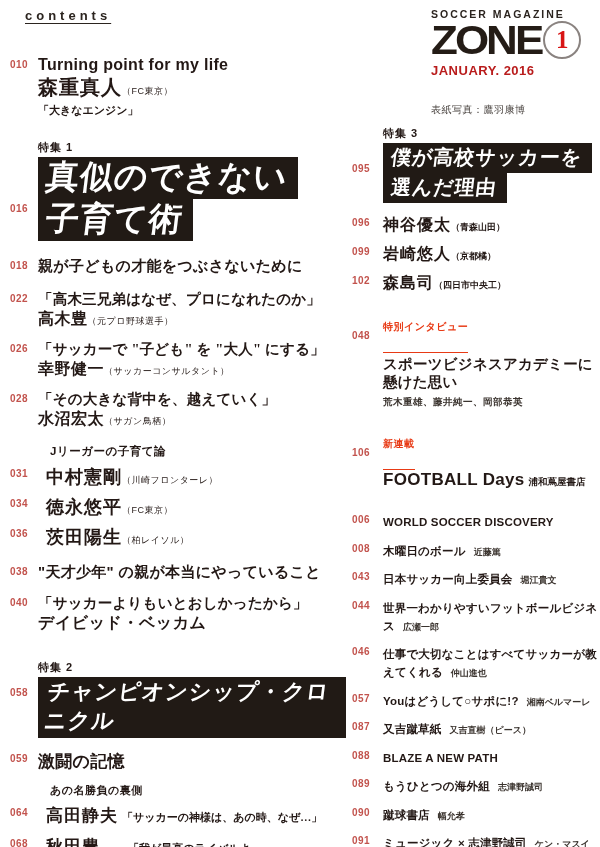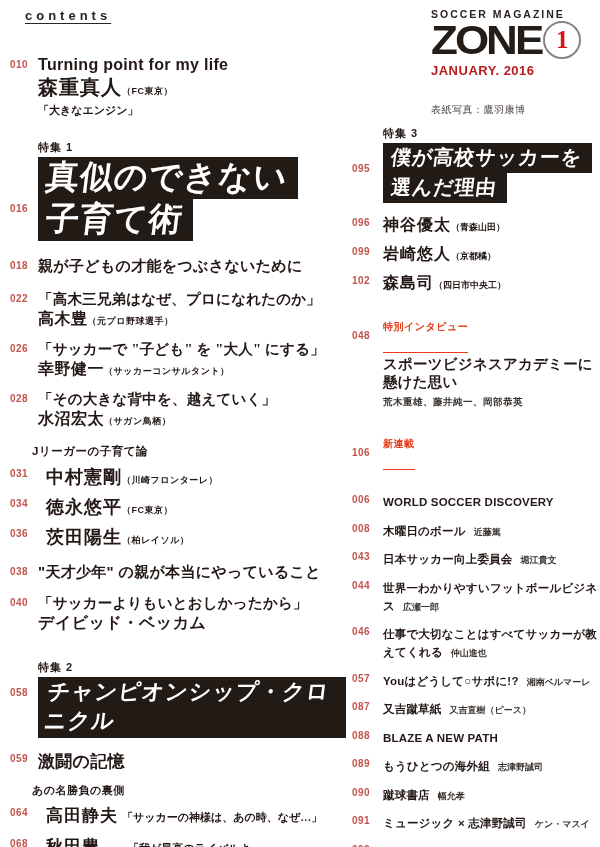--- a/index.html
+++ b/index.html
@@ -28,41 +28,41 @@
   .logo-date{font-size:13px;font-weight:bold;letter-spacing:.5px;color:#b91c1c;margin-top:1px;}
   .cover-credit{font-size:10px;color:#4a4440;margin-top:25px;letter-spacing:.5px;}
 
   
   .left-col{position:absolute;left:10px;top:8px;width:336px;}
   .contents-label{font-size:13px;font-weight:bold;letter-spacing:4px;color:#2b241f;margin-left:15px;text-decoration:underline;text-underline-offset:3px;}
 
   .opening{margin-top:33px;}
   .title-en{font-size:16px;font-weight:bold;letter-spacing:.3px;}
   .name-xl{font-size:20px;font-weight:900;letter-spacing:1px;}
-  .affil{font-size:9px;font-weight:bold;letter-spacing:.5px;}
+  .affil{font-size:9px;font-weight:normal;letter-spacing:.5px;}
   .quote-s{font-family:"Liberation Serif","DejaVu Serif",serif;font-weight:bold;font-size:11px;margin-top:2px;}
 
   .sec-label{font-size:11px;font-weight:bold;letter-spacing:1px;margin-left:28px;}
   .sec-label-l1{margin-top:22px;}
 
   .banner-wrap{font-size:0;}
   .banner-line{display:inline-block;background:var(--banner);color:#fff;font-weight:900;padding:1px 10px 3px 8px;}
   .banner-line .skew{display:inline-block;transform:skewX(-7deg);letter-spacing:1px;}
   .b1{font-size:33px;line-height:1.15;}
   .b2{font-size:22px;line-height:1.3;letter-spacing:0;}
   .b3{font-size:20px;line-height:1.3;}
   .num-banner1{padding-top:46px;}
   .num-banner2{padding-top:10px;}
   .num-banner3{padding-top:20px;}
 
   .item-title{font-size:15px;font-weight:900;letter-spacing:.3px;}
   .quote-m{font-family:"Liberation Serif","DejaVu Serif",serif;font-weight:bold;font-size:14.5px;letter-spacing:.2px;}
   .name-l{font-size:16px;font-weight:900;letter-spacing:.5px;}
   .name-m{font-size:18px;font-weight:900;letter-spacing:1px;padding-left:8px;}
-  .sub-head{font-size:11.5px;font-weight:900;letter-spacing:.5px;margin-left:22px;}
+  .sub-head{font-size:11.5px;font-weight:900;letter-spacing:.5px;margin-left:40px;}
   .quote-inline{font-family:"Liberation Serif","DejaVu Serif",serif;font-weight:bold;font-size:11px;margin-left:4px;}
 
   .mt6{margin-top:6px;}.mt8{margin-top:8px;}.mt10{margin-top:10px;}
   .mt12{margin-top:12px;}.mt14{margin-top:14px;}.mt16{margin-top:16px;}.mt22{margin-top:22px;}.mt26{margin-top:26px;}
 
   
   .right-col{position:absolute;left:352px;top:126px;width:246px;}
   .r-name{font-size:16px;font-weight:900;letter-spacing:1px;}
   .r-affil{font-size:9px;font-weight:bold;}
   .red-label{font-size:10px;font-weight:bold;color:var(--red);display:inline-block;border-bottom:1.5px solid var(--red);padding-bottom:18px;letter-spacing:.5px;}
@@ -233,20 +233,21 @@
         <div class="sp-title">スポーツビジネスアカデミーに</div>
         <div class="sp-title" style="margin-top:0;">懸けた思い</div>
         <div class="sp-names">荒木重雄、藤井純一、岡部恭英</div>
       </div>
     </div>
 
     <div class="row" style="margin-top:24px;">
       <div class="rnum" style="padding-top:14px;">106</div>
       <div class="content">
         <div class="red-label">新連載</div>
+        <div><span class="serial-title">FOOTBALL Days</span><span class="serial-author">浦和蔦屋書店</span></div>
       </div>
     </div>
 
     <div style="margin-top:22px;">
       <div class="reg-row">
         <div class="rnum">006</div>
         <div class="content"><span class="reg-title">WORLD SOCCER DISCOVERY</span><span class="reg-author"></span></div>
       </div>
       <div class="reg-row">
         <div class="rnum">008</div>

